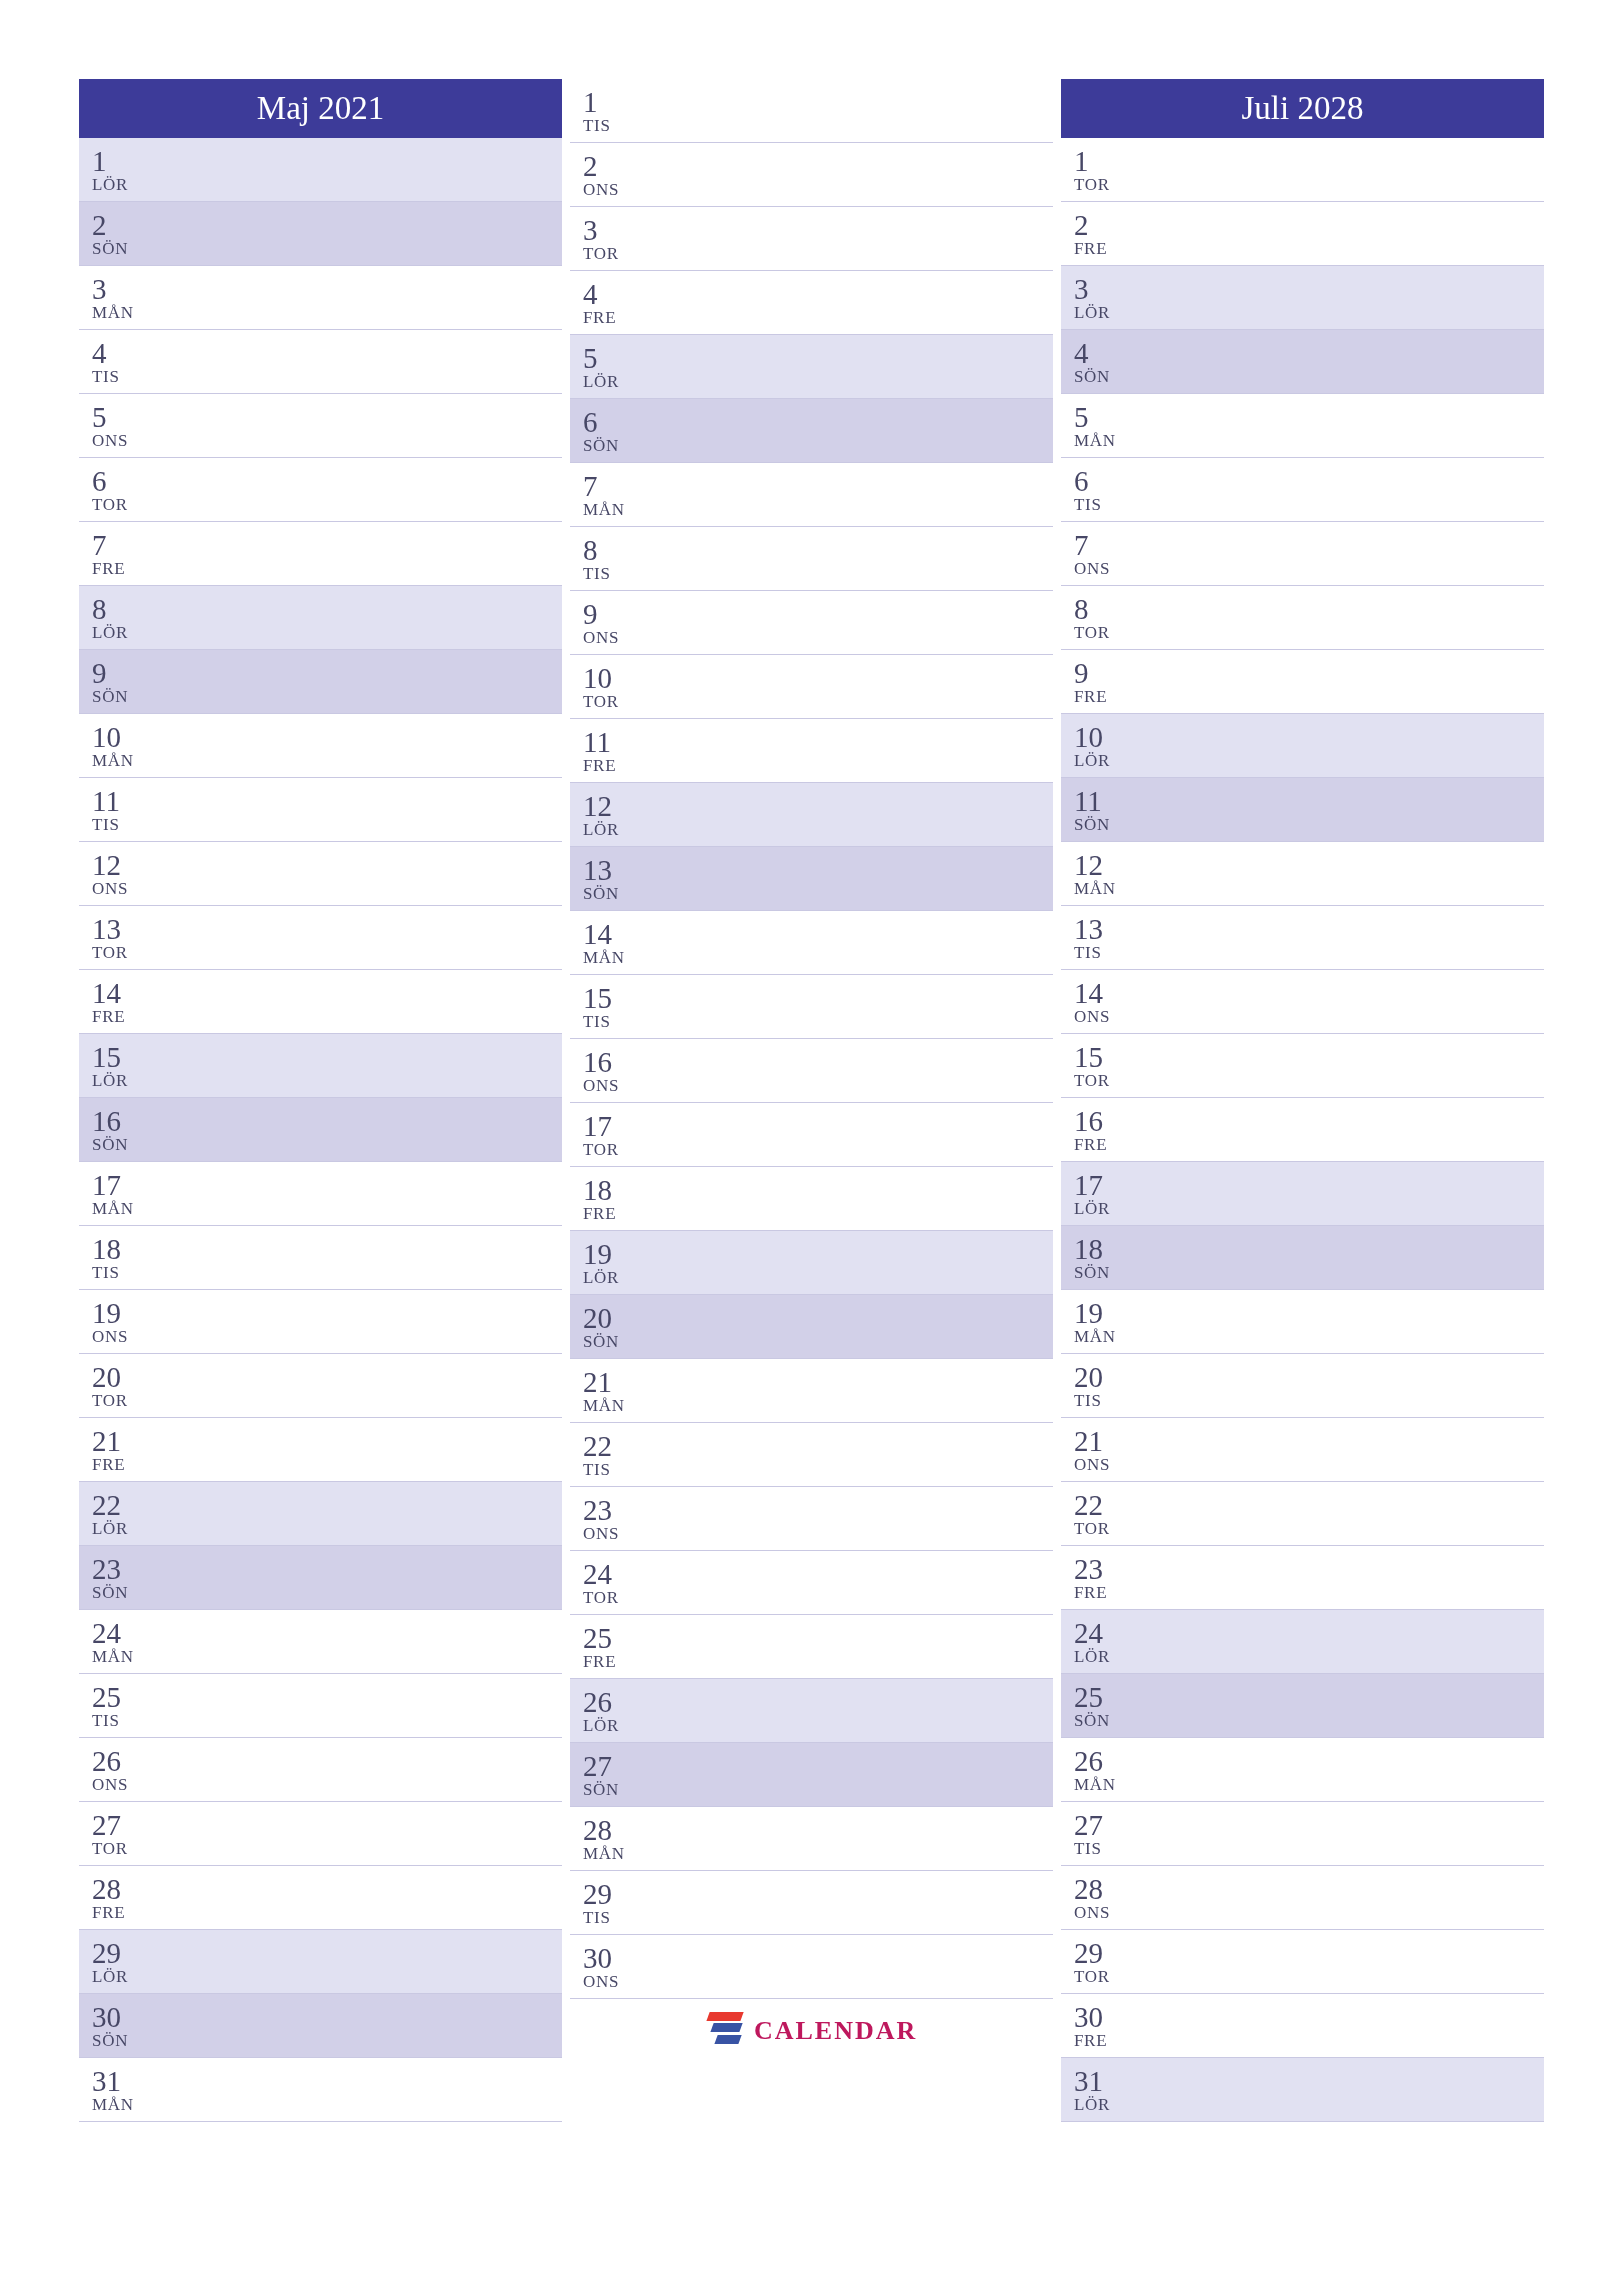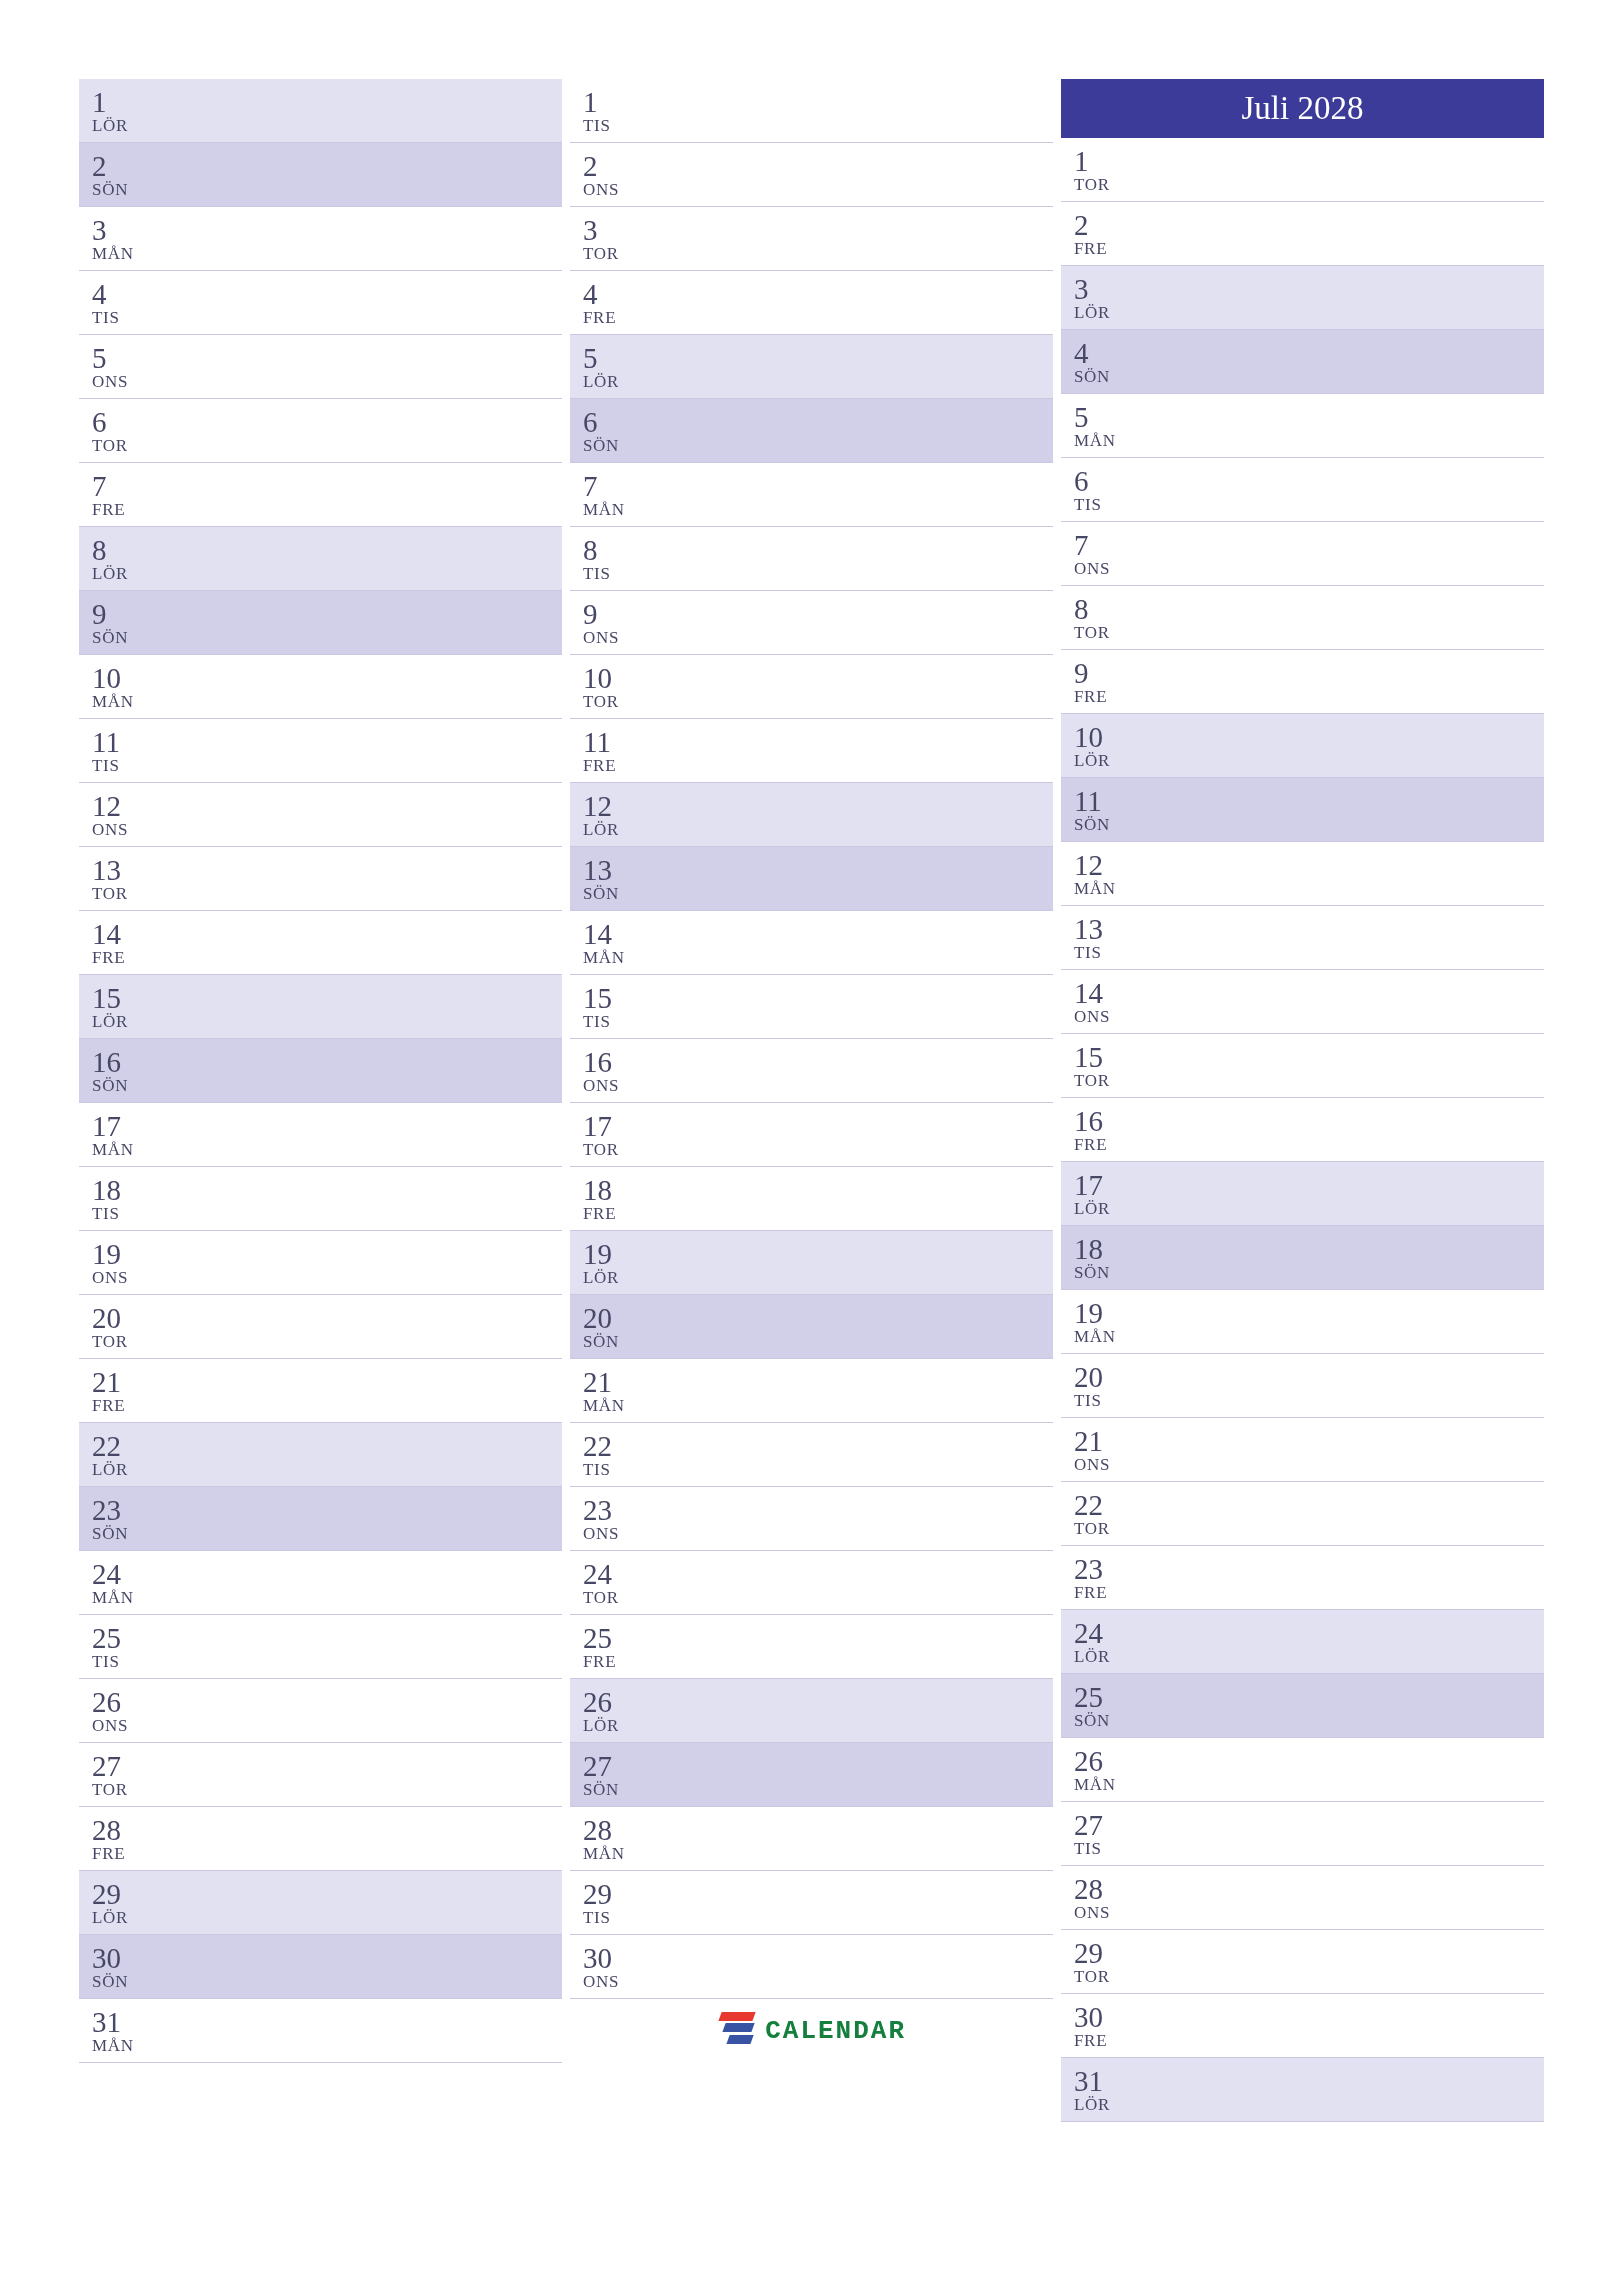--- a/index.html
+++ b/index.html
@@ -70,29 +70,30 @@
     height: 9.2px;
     transform: skewX(-20deg);
   }
   .logo-bar.red { background:#e8392f; width:34px; top:0; left:2.6px; }
   .logo-bar.blue1 { background:#3853a4; width:29px; top:11.8px; left:6.5px; }
   .logo-bar.blue2 { background:#3853a4; width:23.6px; top:23.6px; left:10.5px; }
   .logo-text {
     font-size: 26px;
     font-weight: 700;
     letter-spacing: 2px;
-    color: #15803d;
-    font-family: Liberation Mono, monospace;
+    color: #be185d;
+    font-family: Liberation Serif, serif;
   }
 </style>
 </head>
 <body>
 
 <div class="calendar" id="calendar-root">
     <div class="month-col">
+      <div class="month-header">Maj 2021</div>
       <div class="day-cell sat">
         <div class="day-num">1</div>
         <div class="day-abbr">LÖR</div>
       </div>
       <div class="day-cell sun">
         <div class="day-num">2</div>
         <div class="day-abbr">SÖN</div>
       </div>
       <div class="day-cell">
         <div class="day-num">3</div>

